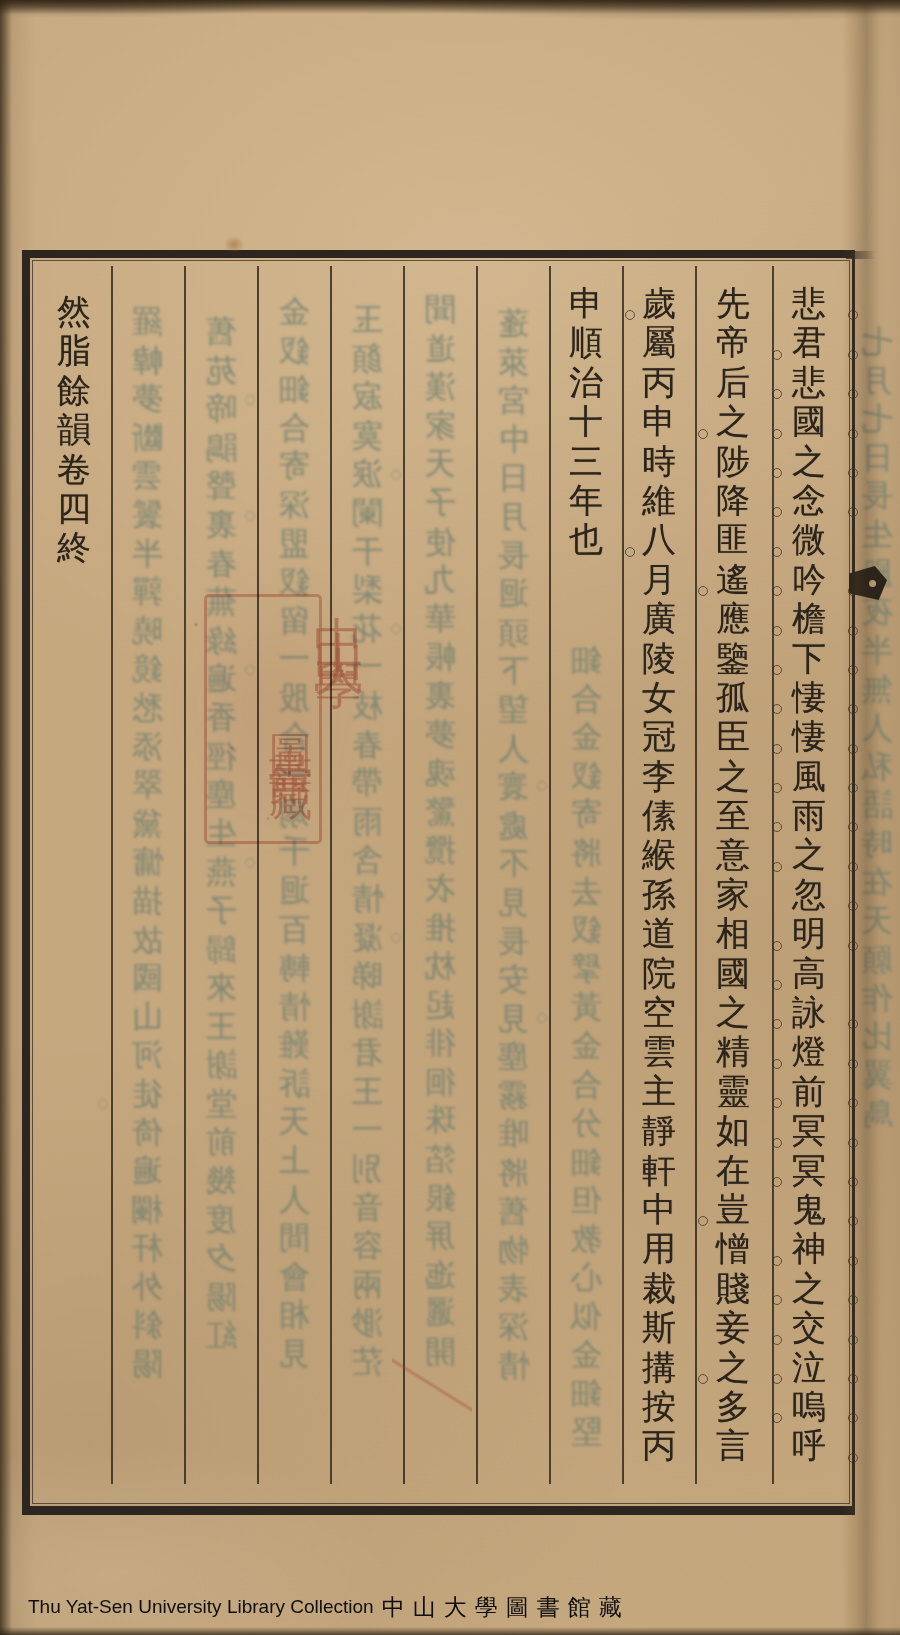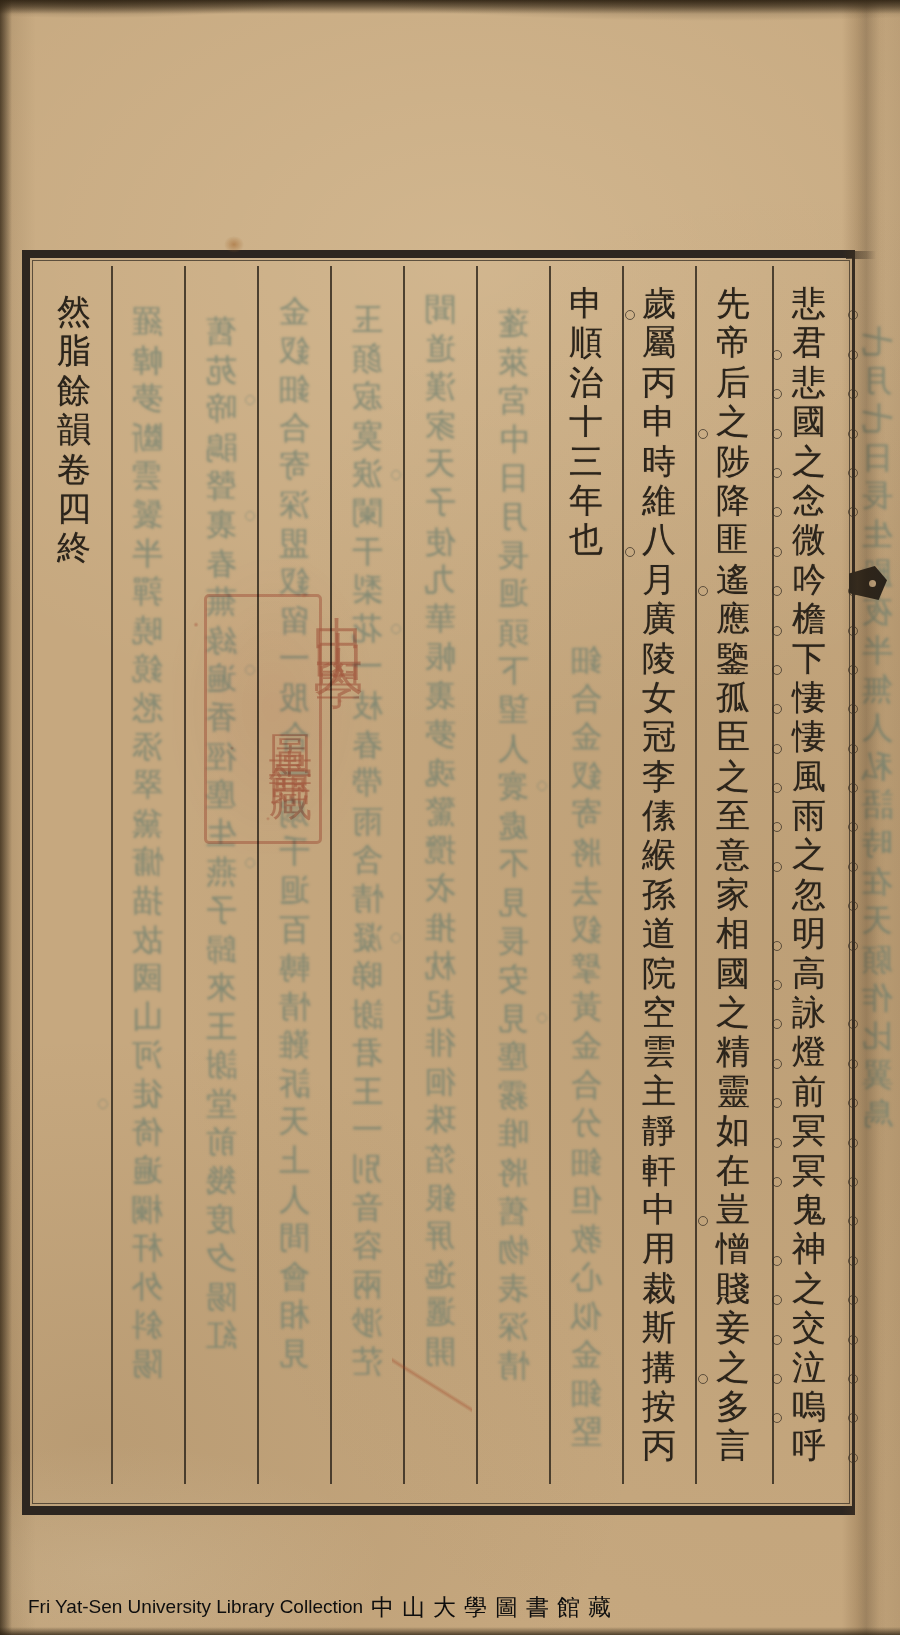--- a/index.html
+++ b/index.html
@@ -435,15 +435,15 @@
     <span class="notch-dot"></span>
   </div>
 
   <div class="fold-right"></div>
   <div class="edge-top"></div>
   <div class="edge-top2"></div>
   <div class="edge-left"></div>
   <div class="edge-bottom"></div>
 
   <div class="caption">
-    <span>Fri Yat-Sen University Library Collection</span><span class="cjk">中山大學圖書館藏</span>
+    <span>Thu Yat-Sen University Library Collection</span><span class="cjk">中山大學圖書館藏</span>
   </div>
 </div>
 
 </body></html>

